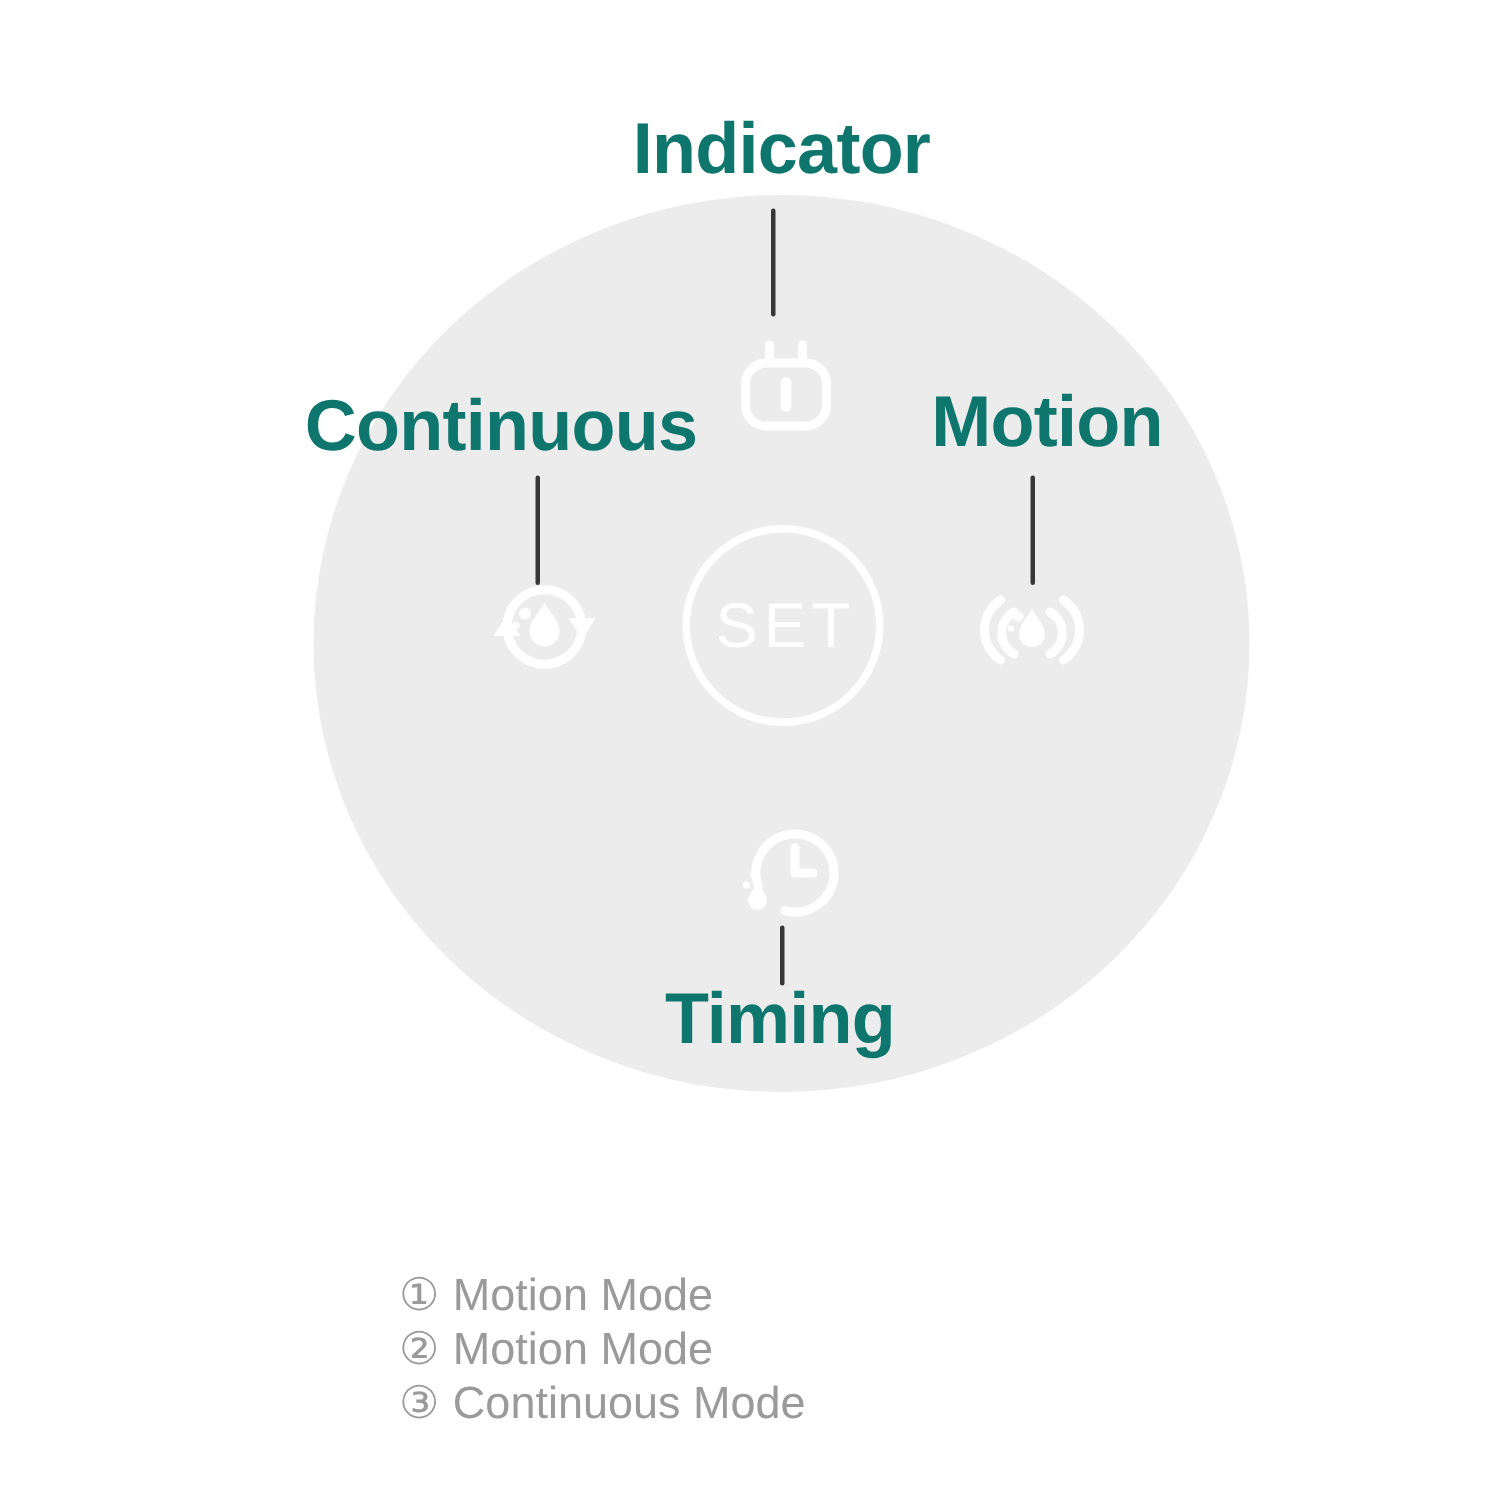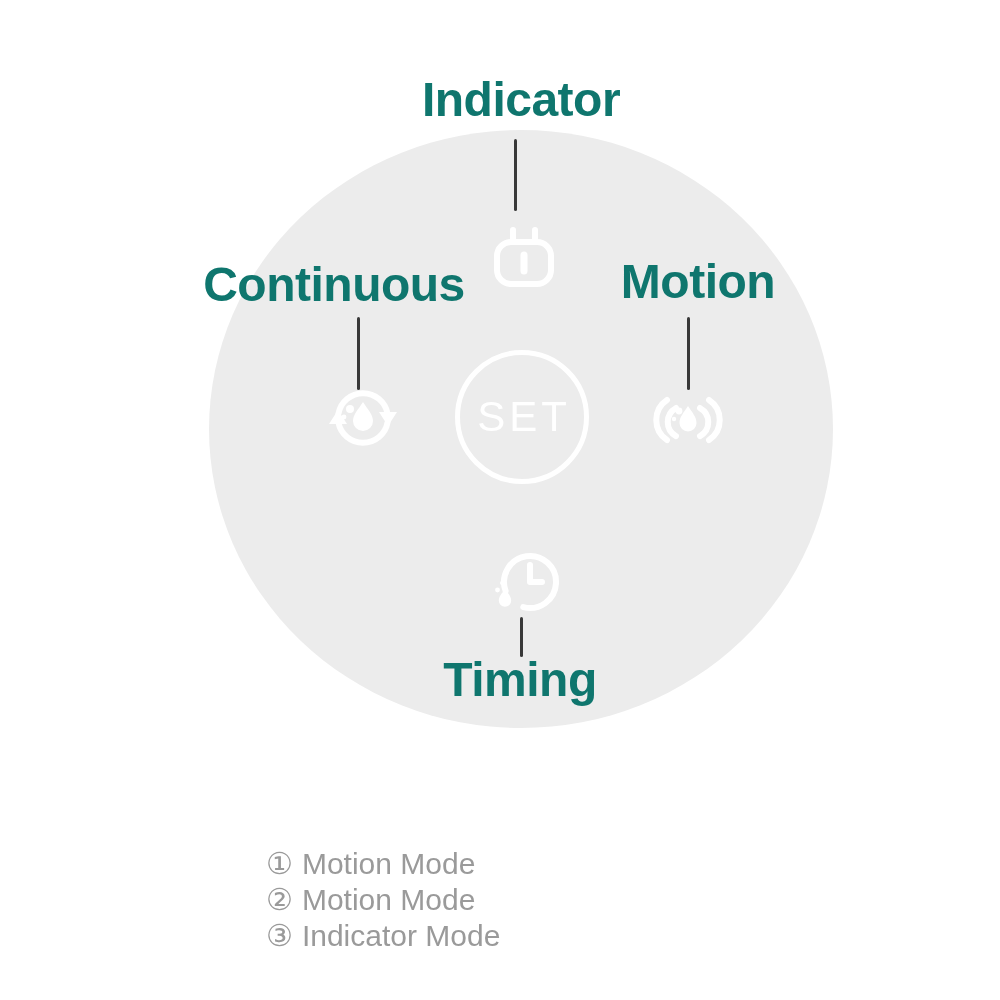--- a/index.html
+++ b/index.html
@@ -126,17 +126,17 @@
 
 
   <div class="mode-list">
     <div class="mode-row">
       <span class="mode-number">①</span><span>Motion Mode</span>
     </div>
     <div class="mode-row">
       <span class="mode-number">②</span><span>Motion Mode</span>
     </div>
     <div class="mode-row">
-      <span class="mode-number">③</span><span>Indicator Mode</span>
+      <span class="mode-number">③</span><span>Continuous Mode</span>
     </div>
   </div>
 
 </div>
 
 </body></html>

